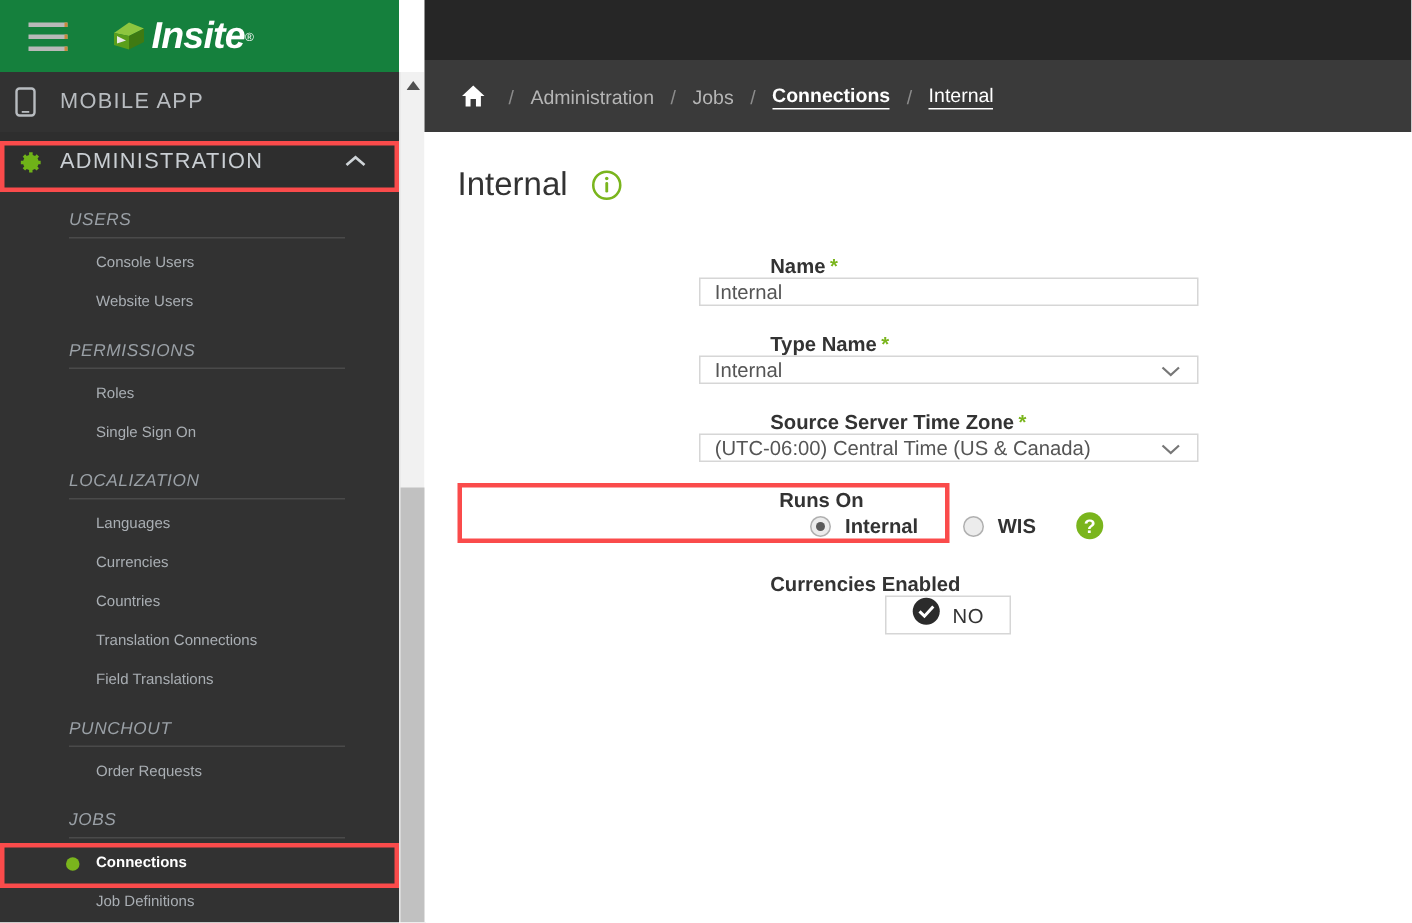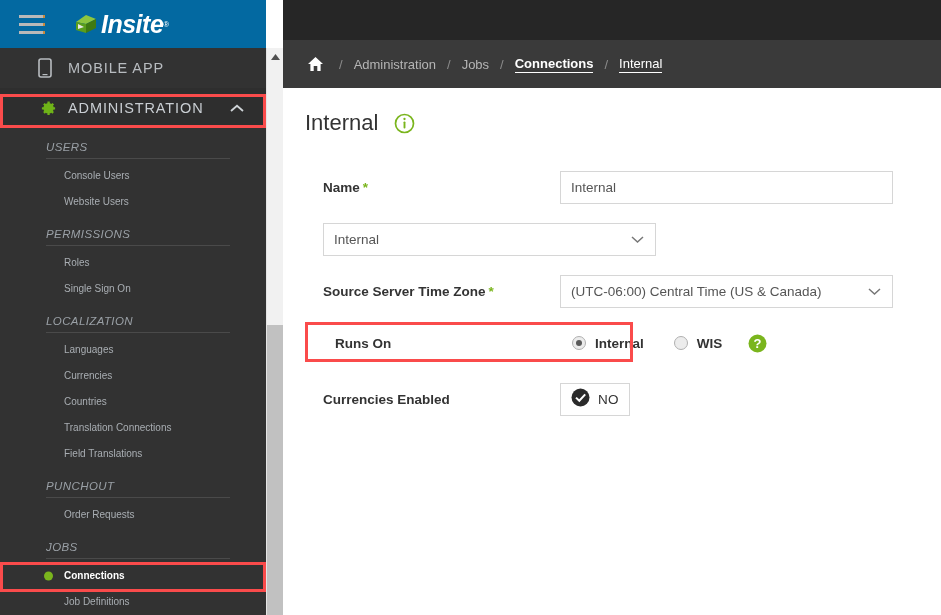--- a/index.html
+++ b/index.html
@@ -23,21 +23,21 @@
     position: absolute;
     left: 0; top: 0;
     width: 266px; height: 615px;
     background: #323232;
     overflow: hidden;
   }
 
   .sb-header {
     position: relative;
     height: 48px;
-    background: #0369a1;
+    background: #15803d;
     display: flex;
     align-items: center;
   }
 
   .hamburger {
     width: 48px; height: 48px;
     display: flex; flex-direction: column;
     align-items: center; justify-content: center;
     gap: 5px;
     margin-left: 8px;
@@ -64,21 +64,21 @@
     font-size: 25px;
     color: #ffffff;
     letter-spacing: -0.5px;
   }
   .logo-tm { font-size: 8px; vertical-align: top; color: #ffffff; font-style: normal; }
 
   .sb-top-item {
     display: flex;
     align-items: center;
     height: 40px;
-    padding-left: 38px;
+    padding-left: 10px;
     cursor: pointer;
   }
   .sb-top-item .ico { width: 30px; display:flex; align-items:center; }
   .sb-top-label {
     font-size: 14.5px;
     letter-spacing: 0.9px;
     color: #b8bcc0;
     font-weight: normal;
   }
 
@@ -215,20 +215,21 @@
   
   .form {
     padding: 34px 0 0 40px;
   }
   .frow {
     display: flex;
     align-items: center;
     height: 34px;
     margin-bottom: 18px;
     position: relative;
+    flex-direction: column;
   }
   .flabel {
     width: 237px;
     font-size: 13.5px;
     font-weight: bold;
     color: #333333;
     flex: none;
   }
   .req { color: #7ab51d; font-weight: bold; margin-left: 3px; }
 
@@ -284,21 +285,21 @@
   }
   .radio-label {
     font-size: 13.5px;
     font-weight: bold;
     color: #333333;
     margin-left: 9px;
   }
   .help-ico { margin-left: 26px; display: flex; cursor: pointer; }
 
   .toggle {
-    width: 70px; height: 33px;
+    width: 84px; height: 33px;
     border: 1px solid #d6d6d6;
     background: #ffffff;
     display: flex;
     align-items: center;
     justify-content: center;
     gap: 8px;
     cursor: pointer;
   }
   .toggle-text {
     font-size: 13.5px;
@@ -435,20 +436,23 @@
     <div class="form">
 
       <div class="frow">
         <span class="flabel">
           <span>Name</span><span class="req">*</span>
         </span>
         <input class="finput" type="text" value="Internal" style="">
       </div>
 
       <div class="frow">
+        <span class="flabel">
+          <span>Type Name</span><span class="req">*</span>
+        </span>
         <div class="fselect">
           <span>Internal</span>
           <span class="caret">
             <svg width="13" height="8" viewBox="0 0 13 8">
                 <polyline points="1,1.5 6.5,6.5 12,1.5" fill="none" stroke="#777777" stroke-width="1.5"></polyline>
               </svg>
           </span>
         </div>
       </div>
 

